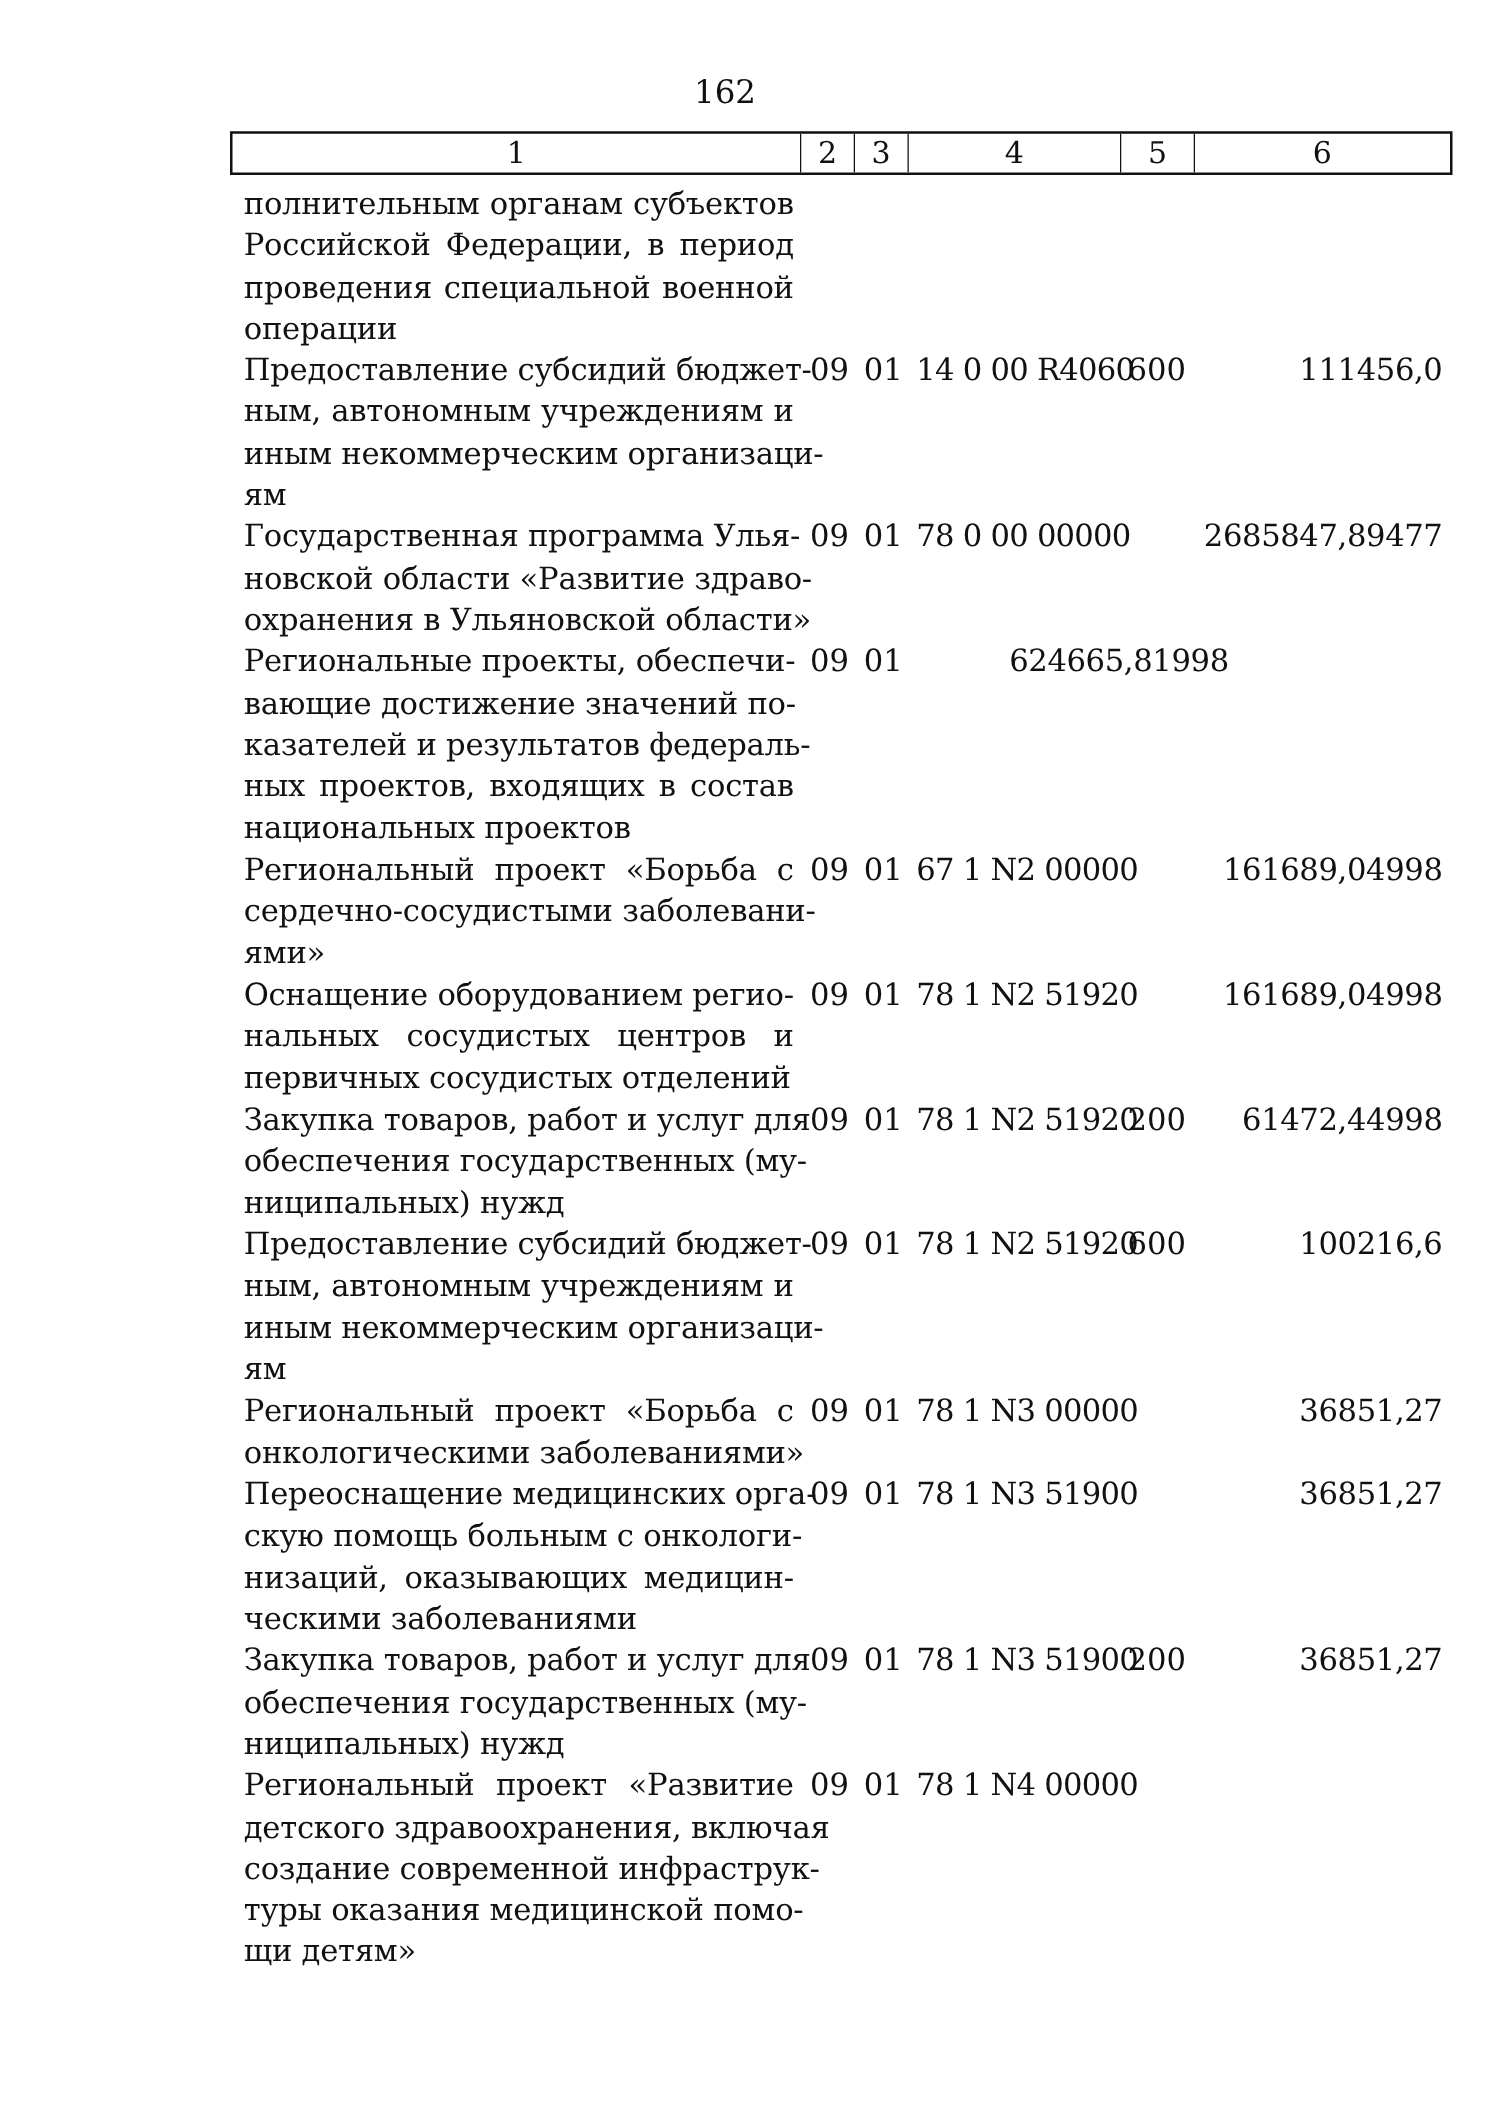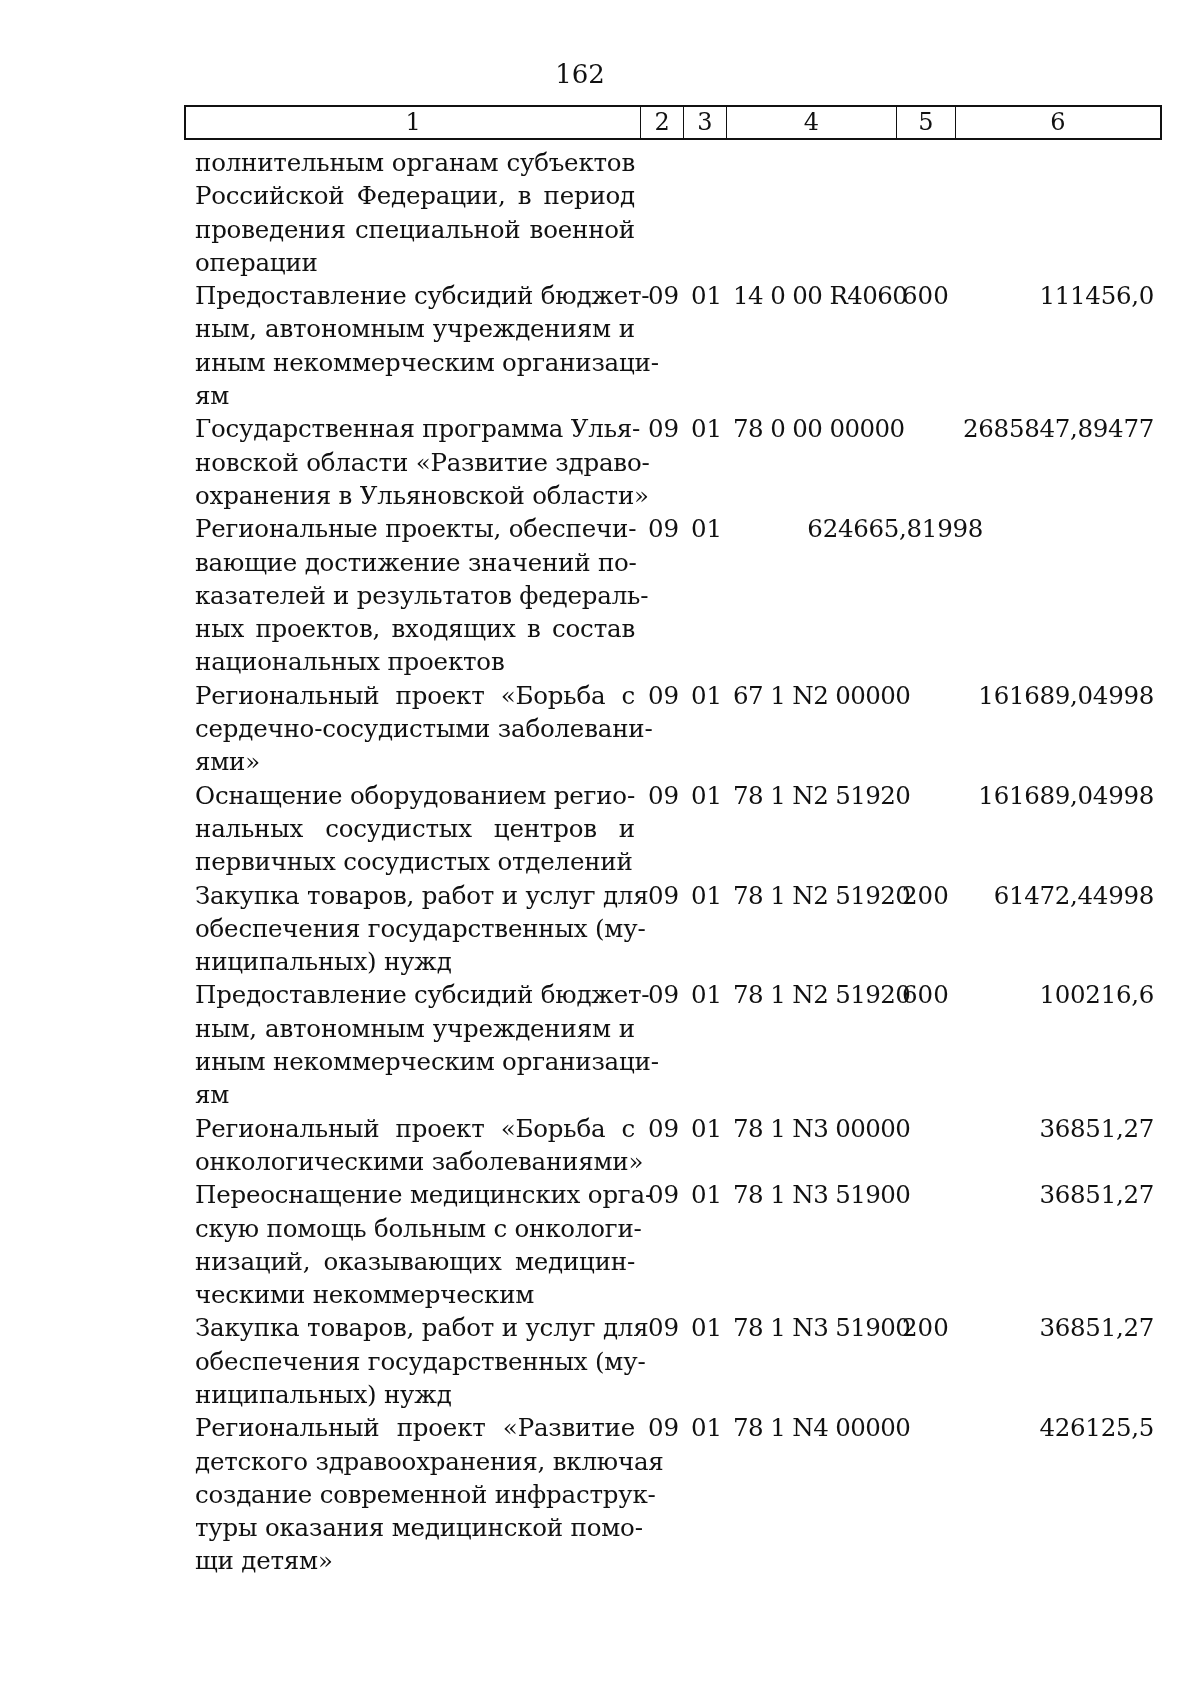--- a/index.html
+++ b/index.html
@@ -193,21 +193,21 @@
         <div class="code-csr">78 1 N3 00000</div>
         <div class="code-vr"></div>
         <div class="amount">36851,27</div>
       </div>
     </div>
     <div class="row">
       <div class="desc">
         <span class="ln">Переоснащение медицинских орга-</span>
         <span class="ln">скую помощь больным с онкологи-</span>
         <span class="ln">низаций, оказывающих медицин-</span>
-        <span class="ln last">ческими некоммерческим</span>
+        <span class="ln last">ческими заболеваниями</span>
       </div>
       <div class="codes">
         <div class="code-sec">09</div>
         <div class="code-sub">01</div>
         <div class="code-csr">78 1 N3 51900</div>
         <div class="code-vr"></div>
         <div class="amount">36851,27</div>
       </div>
     </div>
     <div class="row">
@@ -230,16 +230,15 @@
         <span class="ln">детского здравоохранения, включая</span>
         <span class="ln">создание современной инфраструк-</span>
         <span class="ln">туры оказания медицинской помо-</span>
         <span class="ln last">щи детям»</span>
       </div>
       <div class="codes">
         <div class="code-sec">09</div>
         <div class="code-sub">01</div>
         <div class="code-csr">78 1 N4 00000</div>
         <div class="code-vr"></div>
-        <div class="amount">426125,5</div>
       </div>
     </div>
   </div>
 
 </body></html>

